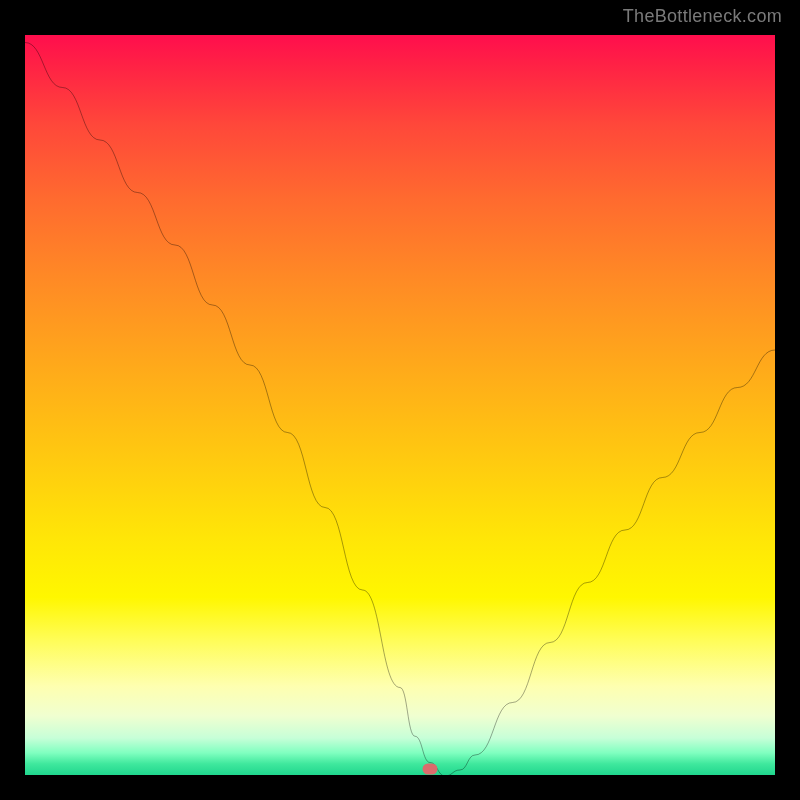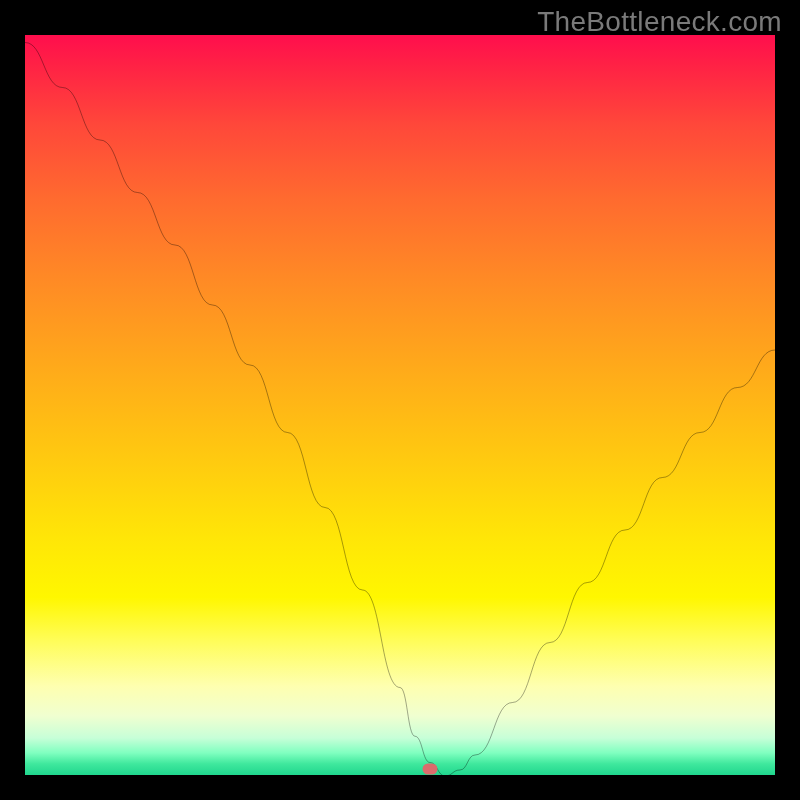--- a/index.html
+++ b/index.html
@@ -58,21 +58,21 @@
     background: #db6c6c;
     border-radius: 6px;
     transform: translate(-50%, -50%);
     z-index: 3;
   }
   .watermark {
     position: absolute;
     top: 6px;
     right: 18px;
     font-family: Arial, Helvetica, sans-serif;
-    font-size: 28px;
+    font-size: 18px;
     color: #7a7a7a;
     letter-spacing: 0.3px;
     z-index: 5;
     user-select: none;
     margin-left: 12px;
   }
 </style>
 </head>
 <body>
 

